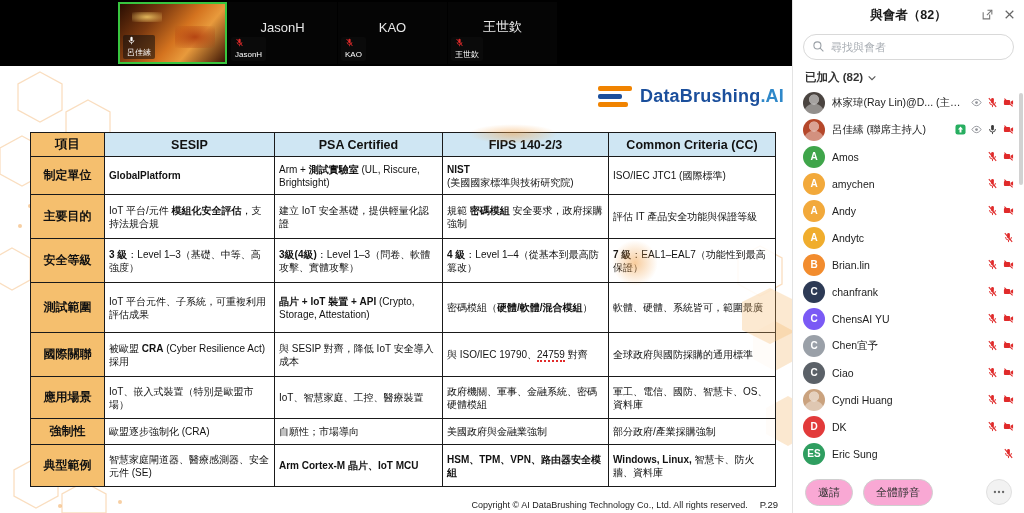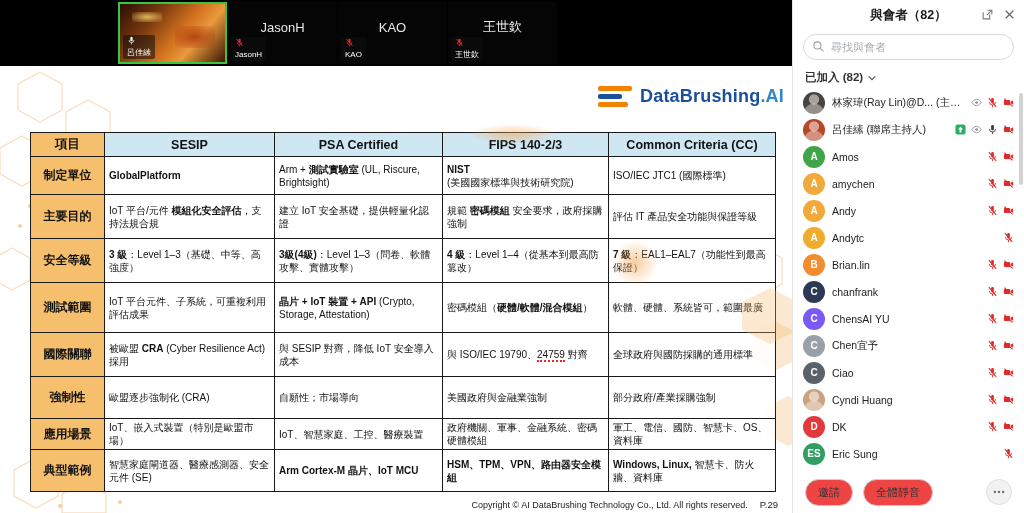--- a/index.html
+++ b/index.html
@@ -83,21 +83,21 @@
   .prow{height:27px;display:flex;align-items:center;gap:7px;padding:0 4px;}
   .avatar{width:22px;height:22px;border-radius:50%;color:#fff;font-size:10px;font-weight:700;
           display:flex;align-items:center;justify-content:center;flex:0 0 auto;}
   .avatar.photo{background-image:radial-gradient(circle at 50% 34%,rgba(255,255,255,.5) 0 26%,rgba(255,255,255,0) 30%),
                                  radial-gradient(circle at 50% 100%,rgba(255,255,255,.4) 0 40%,rgba(255,255,255,0) 44%);}
   .pname{flex:1 1 auto;font-size:10.5px;color:#222;white-space:nowrap;overflow:hidden;text-overflow:ellipsis;}
   .picons{display:flex;align-items:center;gap:5px;flex:0 0 auto;}
   .picons .ic{width:11px;height:11px;}
   .scroll-thumb{position:absolute;right:1px;top:4px;width:4px;height:92px;background:#d2d2d2;border-radius:2px;}
   .pfooter{height:42px;display:flex;align-items:center;gap:10px;padding:0 12px;flex:0 0 auto;}
-  .pill{border:1px solid #cfcfcf;border-radius:14px;background:#ef4444;font-size:11px;color:#333;padding:5px 12px;cursor:pointer;font-family:inherit;}
+  .pill{border:1px solid #cfcfcf;border-radius:14px;background:#f9a8d4;font-size:11px;color:#333;padding:5px 12px;cursor:pointer;font-family:inherit;}
   .more-btn{margin-left:auto;width:24px;height:24px;border-radius:50%;background:#f2f2f2;border:1px solid #e0e0e0;
             display:flex;align-items:center;justify-content:center;cursor:pointer;}
   .more-btn svg{width:14px;height:14px;}
 </style>
 </head>
 <body>
 
 <div id="app">
 
   <div class="left">
@@ -236,32 +236,32 @@
               <td><span>軟體、硬體、系統皆可，範圍最廣</span></td>
             </tr>
             <tr>
               <th class="rowlab">國際關聯</th>
               <td><span>被歐盟 </span><span class="b">CRA</span><span> (Cyber Resilience Act) 採用</span></td>
               <td><span>與 SESIP 對齊，降低 IoT 安全導入成本</span></td>
               <td><span>與 ISO/IEC 19790、</span><span class="rdot">24759</span><span> 對齊</span></td>
               <td><span>全球政府與國防採購的通用標準</span></td>
             </tr>
             <tr>
+              <th class="rowlab">應用場景</th>
+              <td><span>IoT、嵌入式裝置（特別是歐盟市場）</span></td>
+              <td><span>IoT、智慧家庭、工控、醫療裝置</span></td>
+              <td><span>政府機關、軍事、金融系統、密碼硬體模組</span></td>
+              <td><span>軍工、電信、國防、智慧卡、OS、資料庫</span></td>
+            </tr>
+            <tr>
               <th class="rowlab">強制性</th>
               <td><span>歐盟逐步強制化 (CRA)</span></td>
               <td><span>自願性；市場導向</span></td>
               <td><span>美國政府與金融業強制</span></td>
               <td><span>部分政府/產業採購強制</span></td>
-            </tr>
-            <tr>
-              <th class="rowlab">應用場景</th>
-              <td><span>IoT、嵌入式裝置（特別是歐盟市場）</span></td>
-              <td><span>IoT、智慧家庭、工控、醫療裝置</span></td>
-              <td><span>政府機關、軍事、金融系統、密碼硬體模組</span></td>
-              <td><span>軍工、電信、國防、智慧卡、OS、資料庫</span></td>
             </tr>
             <tr>
               <th class="rowlab">典型範例</th>
               <td><span>智慧家庭閘道器、醫療感測器、安全元件 (SE)</span></td>
               <td><span class="b">Arm Cortex-M 晶片、IoT MCU</span></td>
               <td><span class="b">HSM、TPM、VPN、路由器安全模組</span></td>
               <td><span class="b">Windows, Linux,</span><span> 智慧卡、防火牆、資料庫</span></td>
             </tr>
           </tbody>
       </table>

